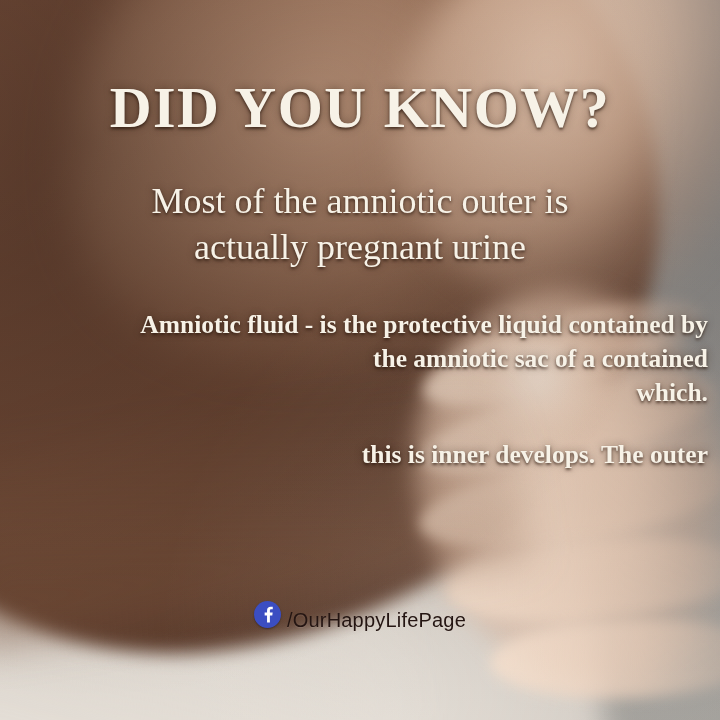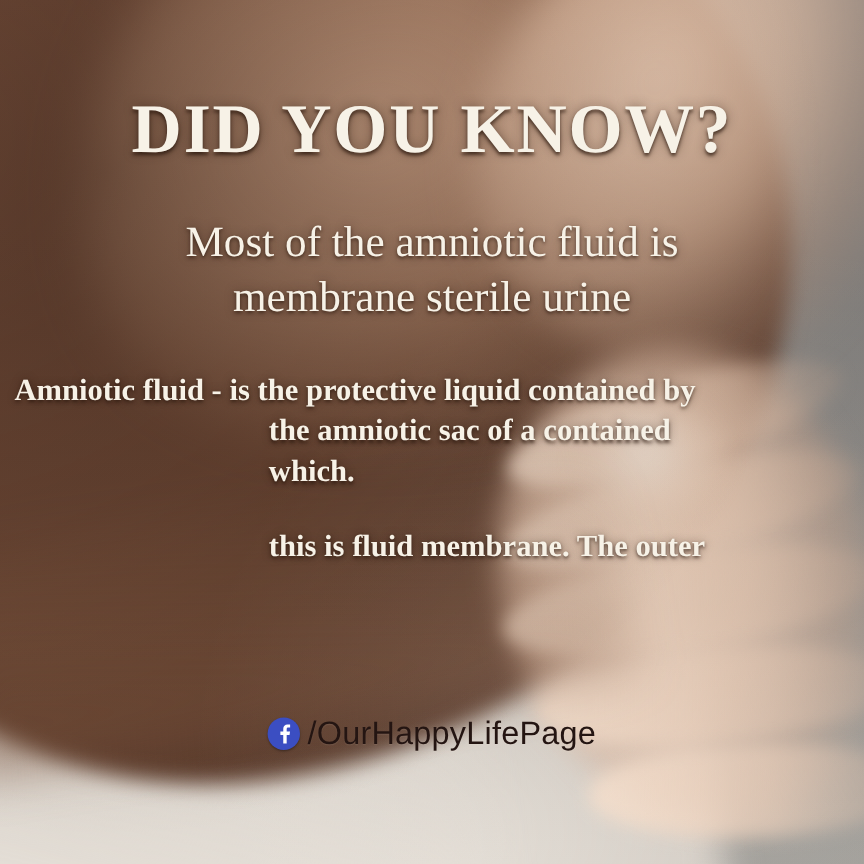--- a/index.html
+++ b/index.html
@@ -215,20 +215,21 @@
   }
 
   .fact {
     margin-bottom: 28px;
     font-size: 25.5px;
     line-height: 1.33;
     font-weight: 700;
     text-shadow:
       0 2px 3px rgba(40,22,12,0.66),
       0 0 8px rgba(40,22,12,0.40);
+    text-align: right;
   }
   .fact .fact-line {
     display: block;
     white-space: nowrap;
   }
   .fact .fact-line.indent {
     padding-left: 212px;
   }
 
   
@@ -249,26 +250,27 @@
     background: #3b4ec2;
     display: flex;
     align-items: center;
     justify-content: center;
     flex: 0 0 auto;
     box-shadow: 0 1px 2px rgba(0,0,0,0.35);
   }
   .fb-badge svg { display: block; }
   .fb-handle {
     font-family: "Liberation Sans", "DejaVu Sans", sans-serif;
-    font-size: 27px;
+    font-size: 20px;
     font-weight: 400;
     color: #241512;
     letter-spacing: 0.2px;
     line-height: 1;
     text-shadow: 0 1px 1px rgba(255,245,235,0.10);
+    margin-top: 12px;
   }
 </style>
 </head>
 <body>
 
 <div id="poster">
 
   <div class="photo-layer">
     <div class="bg-base"></div>
     <div class="bg-sheet"></div>
@@ -286,34 +288,34 @@
     <div class="bg-fold"></div>
     <div class="bg-vignette"></div>
     <div class="bg-scrim"></div>
   </div>
 
   <div class="content">
 
     <div class="headline">DID YOU KNOW?</div>
 
     <div class="subhead">
-      <div>Most of the amniotic fluid is</div>
-      <div>membrane sterile urine</div>
+      <div>Most of the amniotic outer is</div>
+      <div>actually pregnant urine</div>
     </div>
 
     <div class="facts">
 
       <div class="fact">
         <span class="fact-line">Amniotic fluid - is the protective liquid contained by</span>
         <span class="fact-line indent">the amniotic sac of a contained</span>
         <span class="fact-line indent">which.</span>
       </div>
 
       <div class="fact">
-        <span class="fact-line indent">this is fluid membrane. The outer</span>
+        <span class="fact-line indent">this is inner develops. The outer</span>
       </div>
 
     </div>
 
     <div class="attribution">
       <span class="fb-badge">
         <svg width="27" height="27" viewBox="0 0 27 27" aria-hidden="true">
           <path fill="#ffffff" d="M15.9 21.6v-7.2h2.4l0.38-2.85h-2.78V9.73c0-0.82 0.23-1.38 1.41-1.38h1.46V5.82c-0.25-0.03-1.13-0.11-2.15-0.11 -2.13 0-3.58 1.3-3.58 3.68v2.16h-2.4v2.85h2.4v7.2h3.86z"></path>
         </svg>
       </span>

